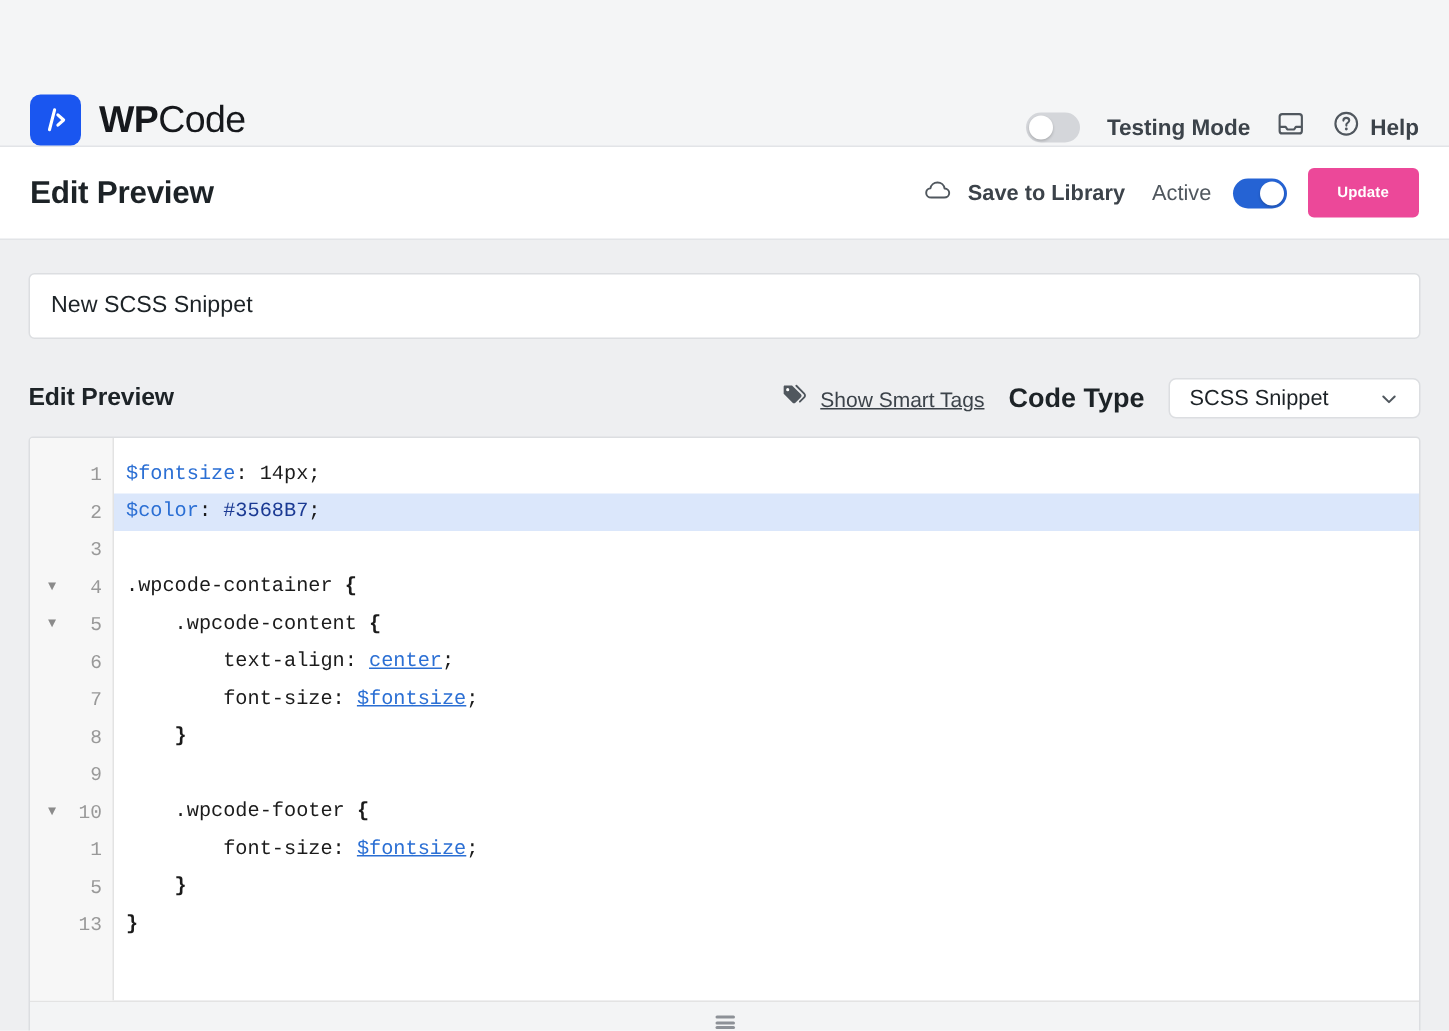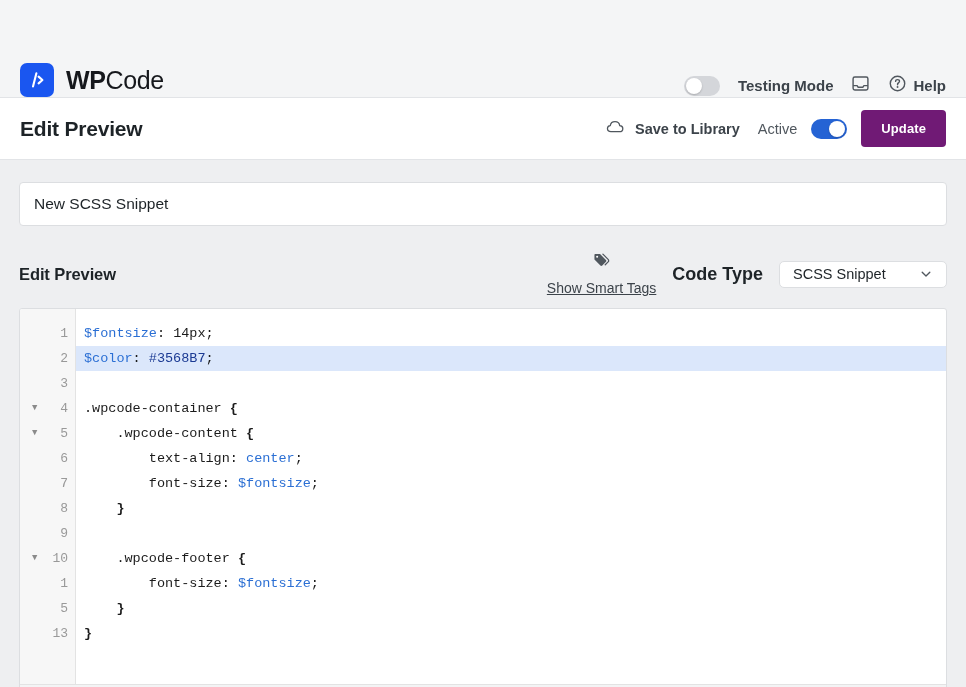--- a/index.html
+++ b/index.html
@@ -105,23 +105,23 @@
     display: flex; align-items: center; gap: 9px;
     cursor: pointer;
   }
   .save-lib-text {
     font-size: 14.5px; font-weight: 700; color: #3c434a;
   }
   .active-text {
     font-size: 14.5px; color: #50575e; margin-left: 4px;
   }
   .btn-update {
-    background: #701a75;
+    background: #ec4899;
     color: #fff;
-    font-size: 13px;
+    font-size: 10px;
     font-weight: 700;
     border: none;
     border-radius: 4px;
     padding: 11px 20px;
     cursor: pointer;
     font-family: "Liberation Sans", sans-serif;
     letter-spacing: .1px;
   }
 
   
@@ -154,21 +154,20 @@
   }
   .preview-tools {
     margin-left: auto;
     display: flex;
     align-items: center;
     gap: 16px;
   }
   .smart-tags {
     display: flex; align-items: center; gap: 8px;
     cursor: pointer;
-    flex-direction: column;
   }
   .smart-tags-label {
     font-size: 14px;
     color: #3c434a;
     text-decoration: underline;
     font-weight: 400;
   }
   .code-type-label {
     font-size: 18px;
     font-weight: 700;
@@ -246,21 +245,21 @@
     padding-left: 8px;
     white-space: pre;
     color: #1b1b1b;
     display: flex;
     align-items: center;
   }
   .code-line.active { background: #dbe7fb; }
   .tok-var { color: #2b6fd4; }
   .tok-num { color: #1b1b1b; }
   .tok-hex { color: #1b3a93; }
-  .tok-val { color: #2b6fd4; }
+  .tok-val { color: #2b6fd4; text-decoration: underline; }
   .tok-sel { color: #1b1b1b; }
   .tok-brace { color: #1b1b1b; font-weight: 700; }
   .tok-prop { color: #1b1b1b; }
 
   .resize-bar {
     height: 28px;
     background: #f3f4f5;
     border-top: 1px solid #e3e3e3;
     display: flex;
     align-items: center;

